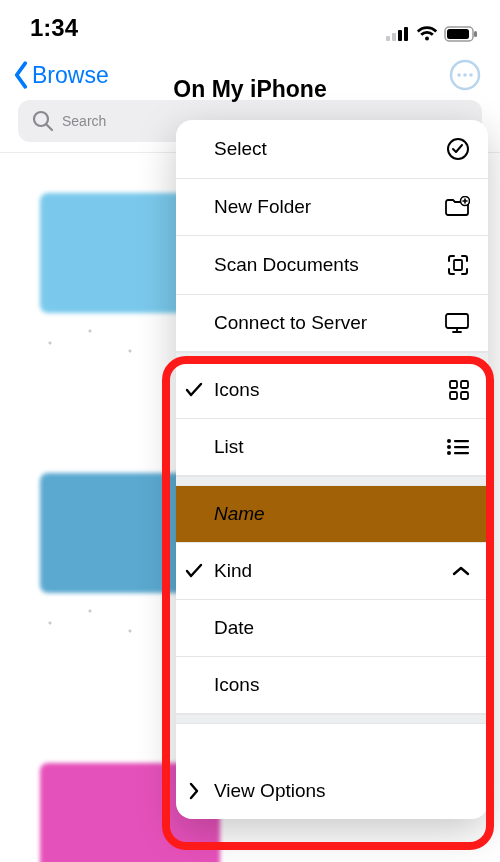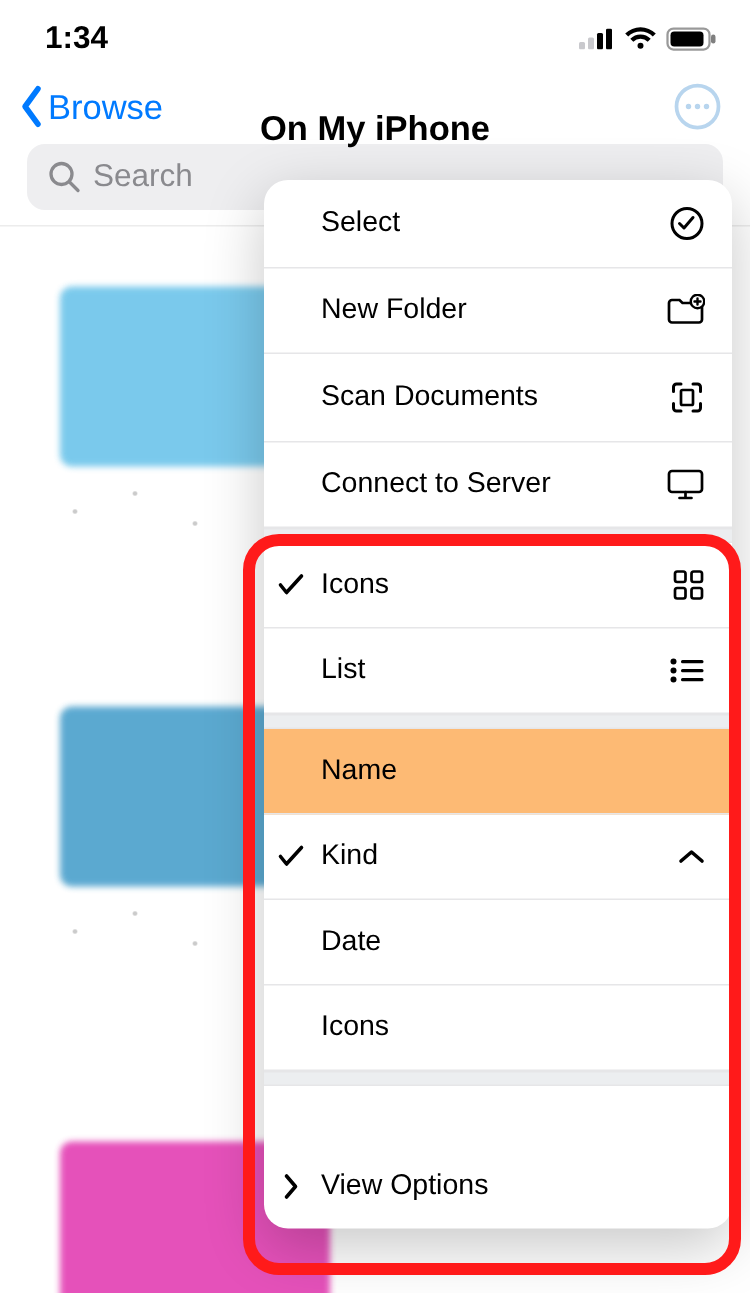--- a/index.html
+++ b/index.html
@@ -1,46 +1,46 @@
 <!DOCTYPE html>
 <html><head>
 <meta charset="utf-8">
 <style>
   * { box-sizing: border-box; margin: 0; padding: 0; }
   html, body { width: 500px; height: 862px; font-family: -apple-system, "Helvetica Neue", Arial, sans-serif; background: #fff; overflow: hidden; }
-  .statusbar { display: flex; justify-content: space-between; align-items: center; padding: 14px 22px 6px 30px; font-size: 21px; font-weight: 700; }
+  .statusbar { display: flex; justify-content: space-between; align-items: flex-end; padding: 14px 22px 6px 30px; font-size: 24px; font-weight: 700; }
   .status-icons { display: flex; align-items: center; gap: 6px; }
   .nav { display: flex; align-items: center; justify-content: space-between; padding: 10px 18px 2px 10px; gap: 44px; }
   .back { display: flex; align-items: center; color: #007aff; font-size: 23px; gap: -2px; }
   .back svg { width: 22px; height: 30px; }
   .title { font-size: 23px; font-weight: 700; position: absolute; left: 50%; transform: translateX(-50%); margin-top: 28px; }
   .more { width: 34px; height: 34px; display:flex; align-items:center; justify-content:center; }
   .searchwrap { padding: 6px 18px 10px 18px; border-bottom: 1px solid #ececec; }
-  .search { background: #eeeef0; border-radius: 12px; padding: 10px 14px; display: flex; align-items: center; gap: 8px; color: #8a8a8e; font-size: 21px; }
+  .search { background: #eeeef0; border-radius: 12px; padding: 10px 14px; display: flex; align-items: center; gap: 8px; color: #8a8a8e; font-size: 14px; }
   .bgblobs { position: relative; }
   .blob { position: absolute; width: 180px; height: 120px; filter: blur(2px); opacity: .9; border-radius: 8px; }
   .b1 { top: 40px; left: 40px; background: #6cc4ea; }
   .b2 { top: 320px; left: 40px; background: #4aa0cc; }
   .b3 { top: 610px; left: 40px; background: #e33fb3; }
   .noise { position:absolute; left:30px; width:200px; height:40px; background:
     radial-gradient(circle at 10% 50%, #333 1px, transparent 2px),
     radial-gradient(circle at 30% 20%, #333 1px, transparent 2px),
     radial-gradient(circle at 50% 70%, #333 1px, transparent 2px),
     radial-gradient(circle at 80% 40%, #333 1px, transparent 2px);
     opacity:.25; }
   .n1 { top: 170px; } .n2 { top: 450px; }
   .menu { position: absolute; top: 120px; right: 12px; width: 312px; background: #fff; border-radius: 16px; box-shadow: 0 12px 40px rgba(0,0,0,.22); overflow: hidden; }
   .menu .row { display: flex; align-items: center; justify-content: space-between; padding: 17px 18px 17px 8px; font-size: 19px; border-bottom: 1px solid #e6e6e8; position: relative; }
   .menu .row:last-child { border-bottom: none; margin-top: 39px; }
   .menu .label { display:flex; align-items:center; gap:10px; font-weight: 500;}
   .menu .label .lead { width: 20px; display:inline-flex; justify-content:center; }
   .menu .trail { display:flex; align-items:center; }
   .section-gap { height: 10px; background: #eceef0; border-bottom: 1px solid #e6e6e8; border-top: 1px solid #e6e6e8; }
   .highlight-box { position:absolute; border: 8px solid #ff1a1a; border-radius: 24px; top: 356px; left: 162px; width: 332px; height: 494px; pointer-events: none; }
-  .hl { background: #fdba74; }
+  .hl { background: #a16207; font-style: italic; }
   svg { display: block; }
 </style>
 </head>
 <body>
 
 <div class="statusbar">
   <span>1:34</span>
   <div class="status-icons">
     <svg width="24" height="14" viewBox="0 0 24 14">
         <rect x="0" y="9" width="4" height="5" rx="1" fill="#c9c9cd"></rect>

